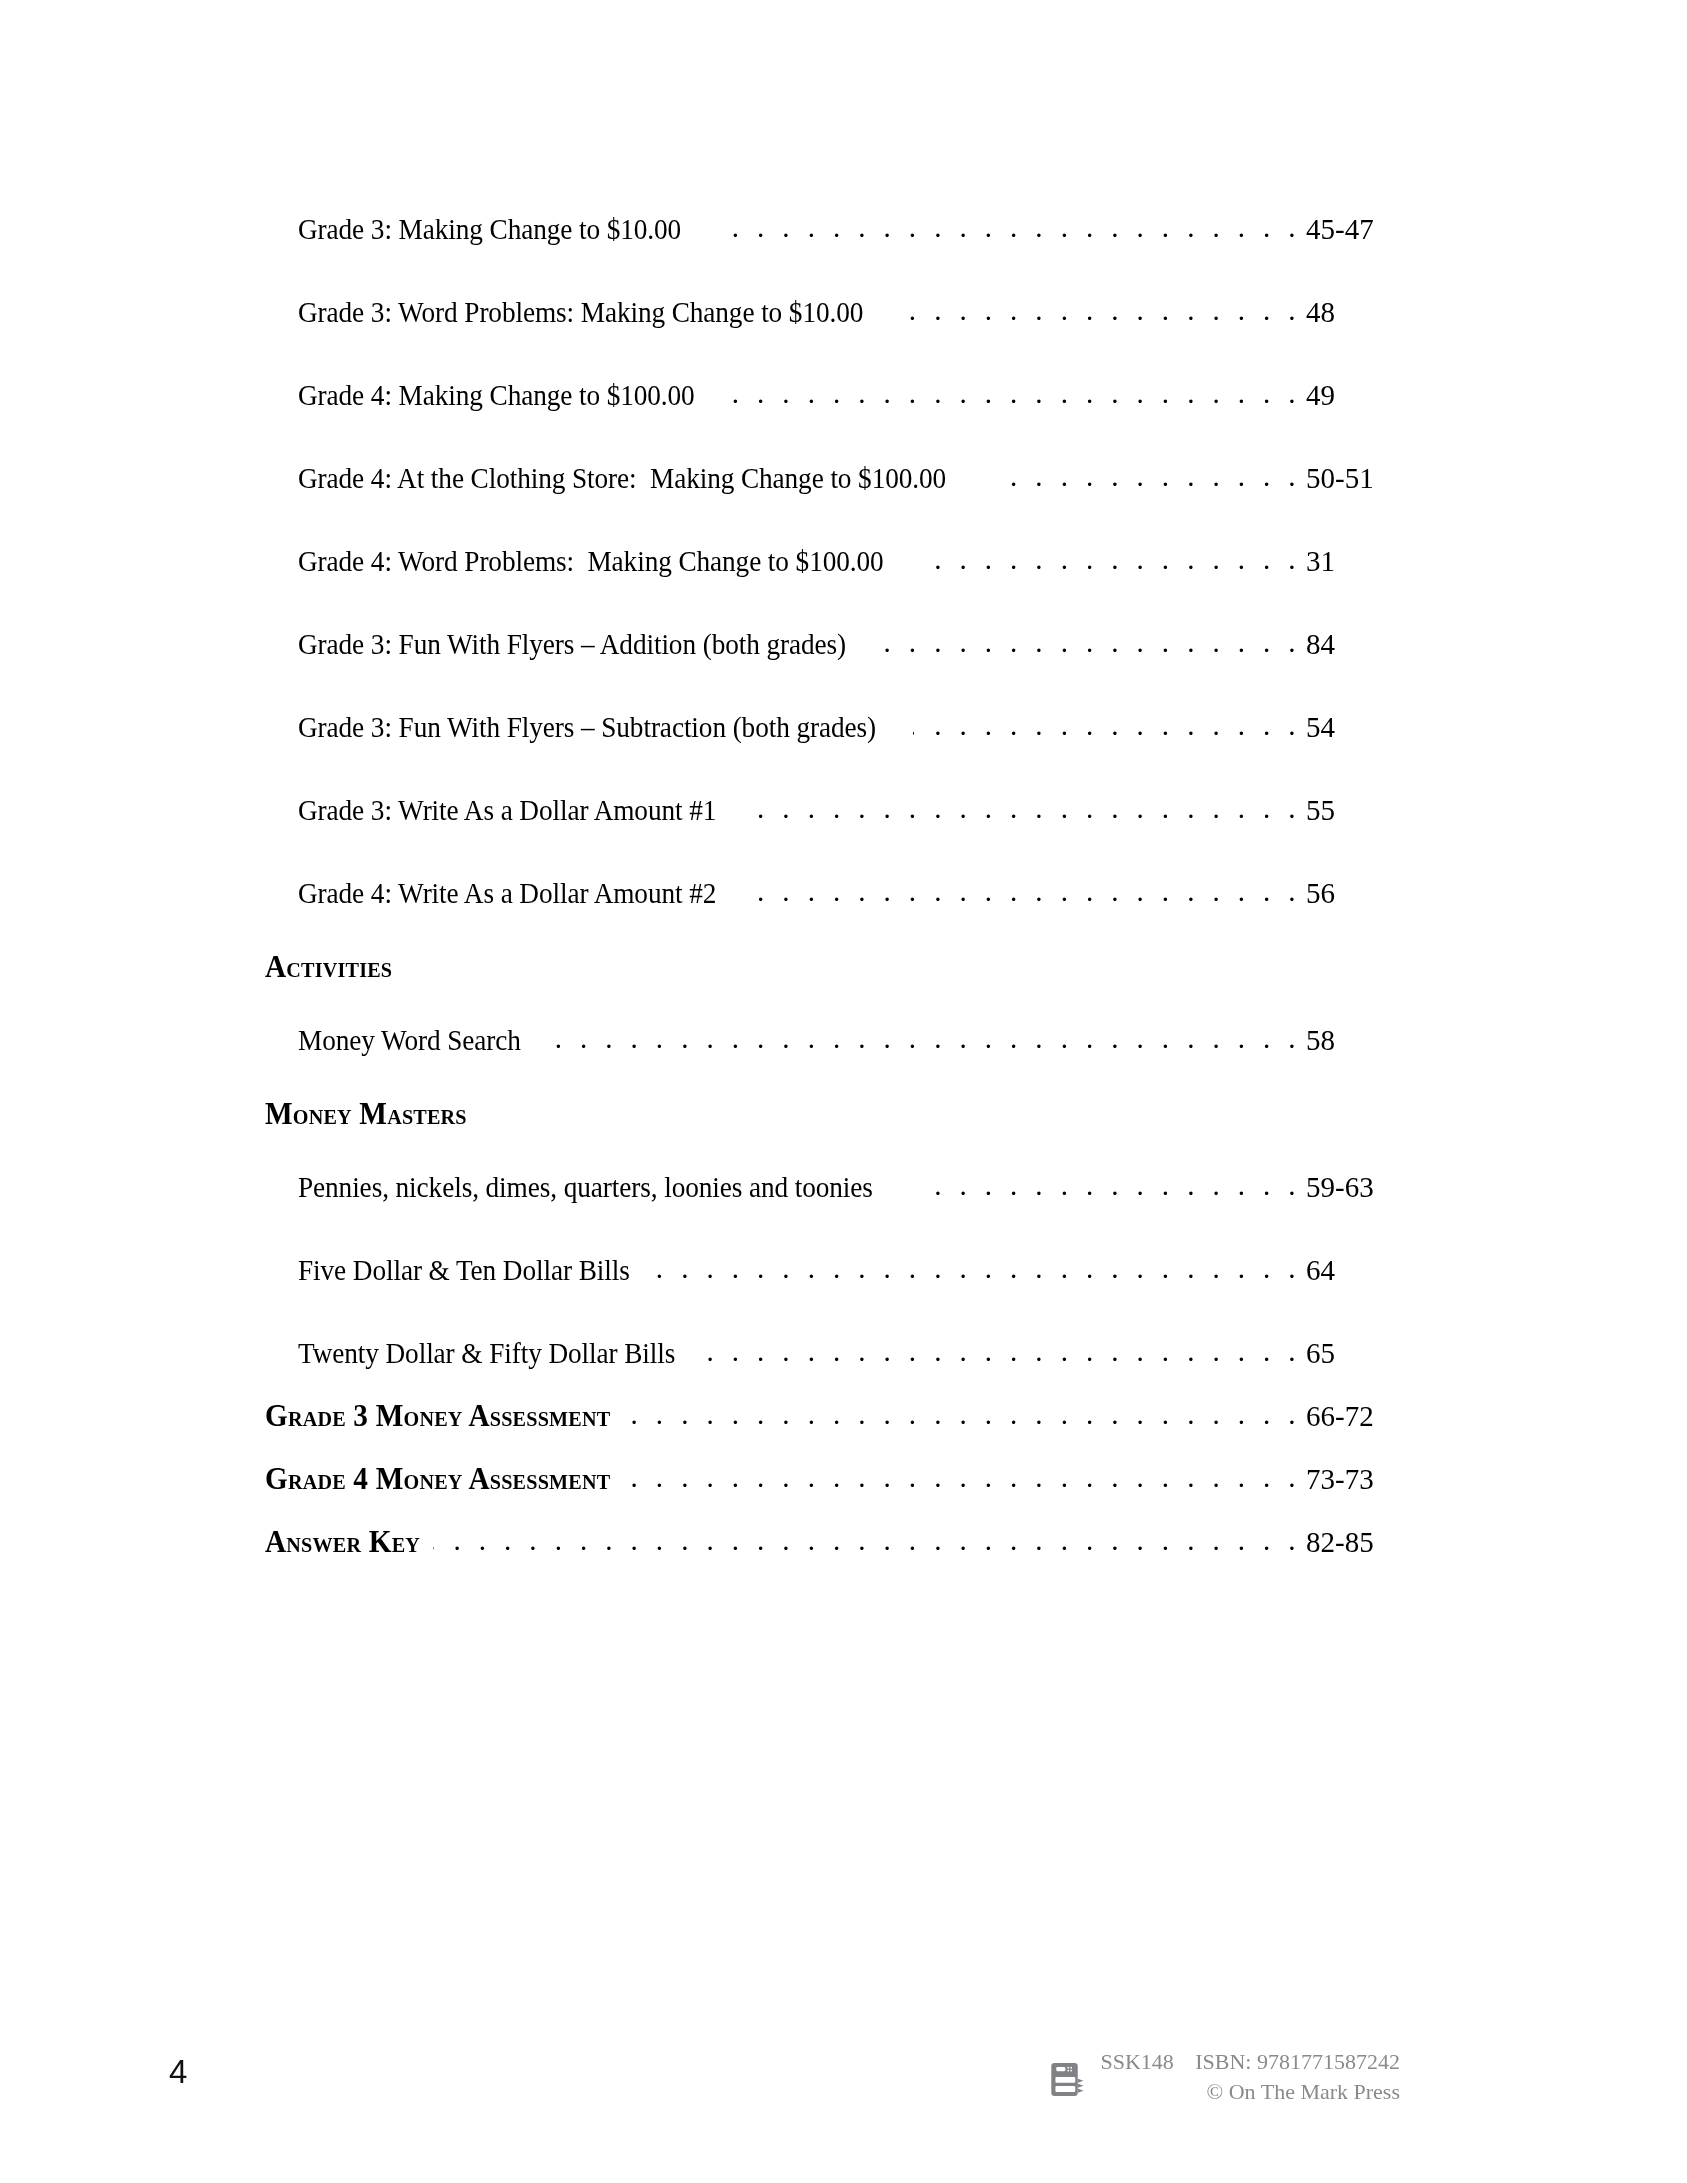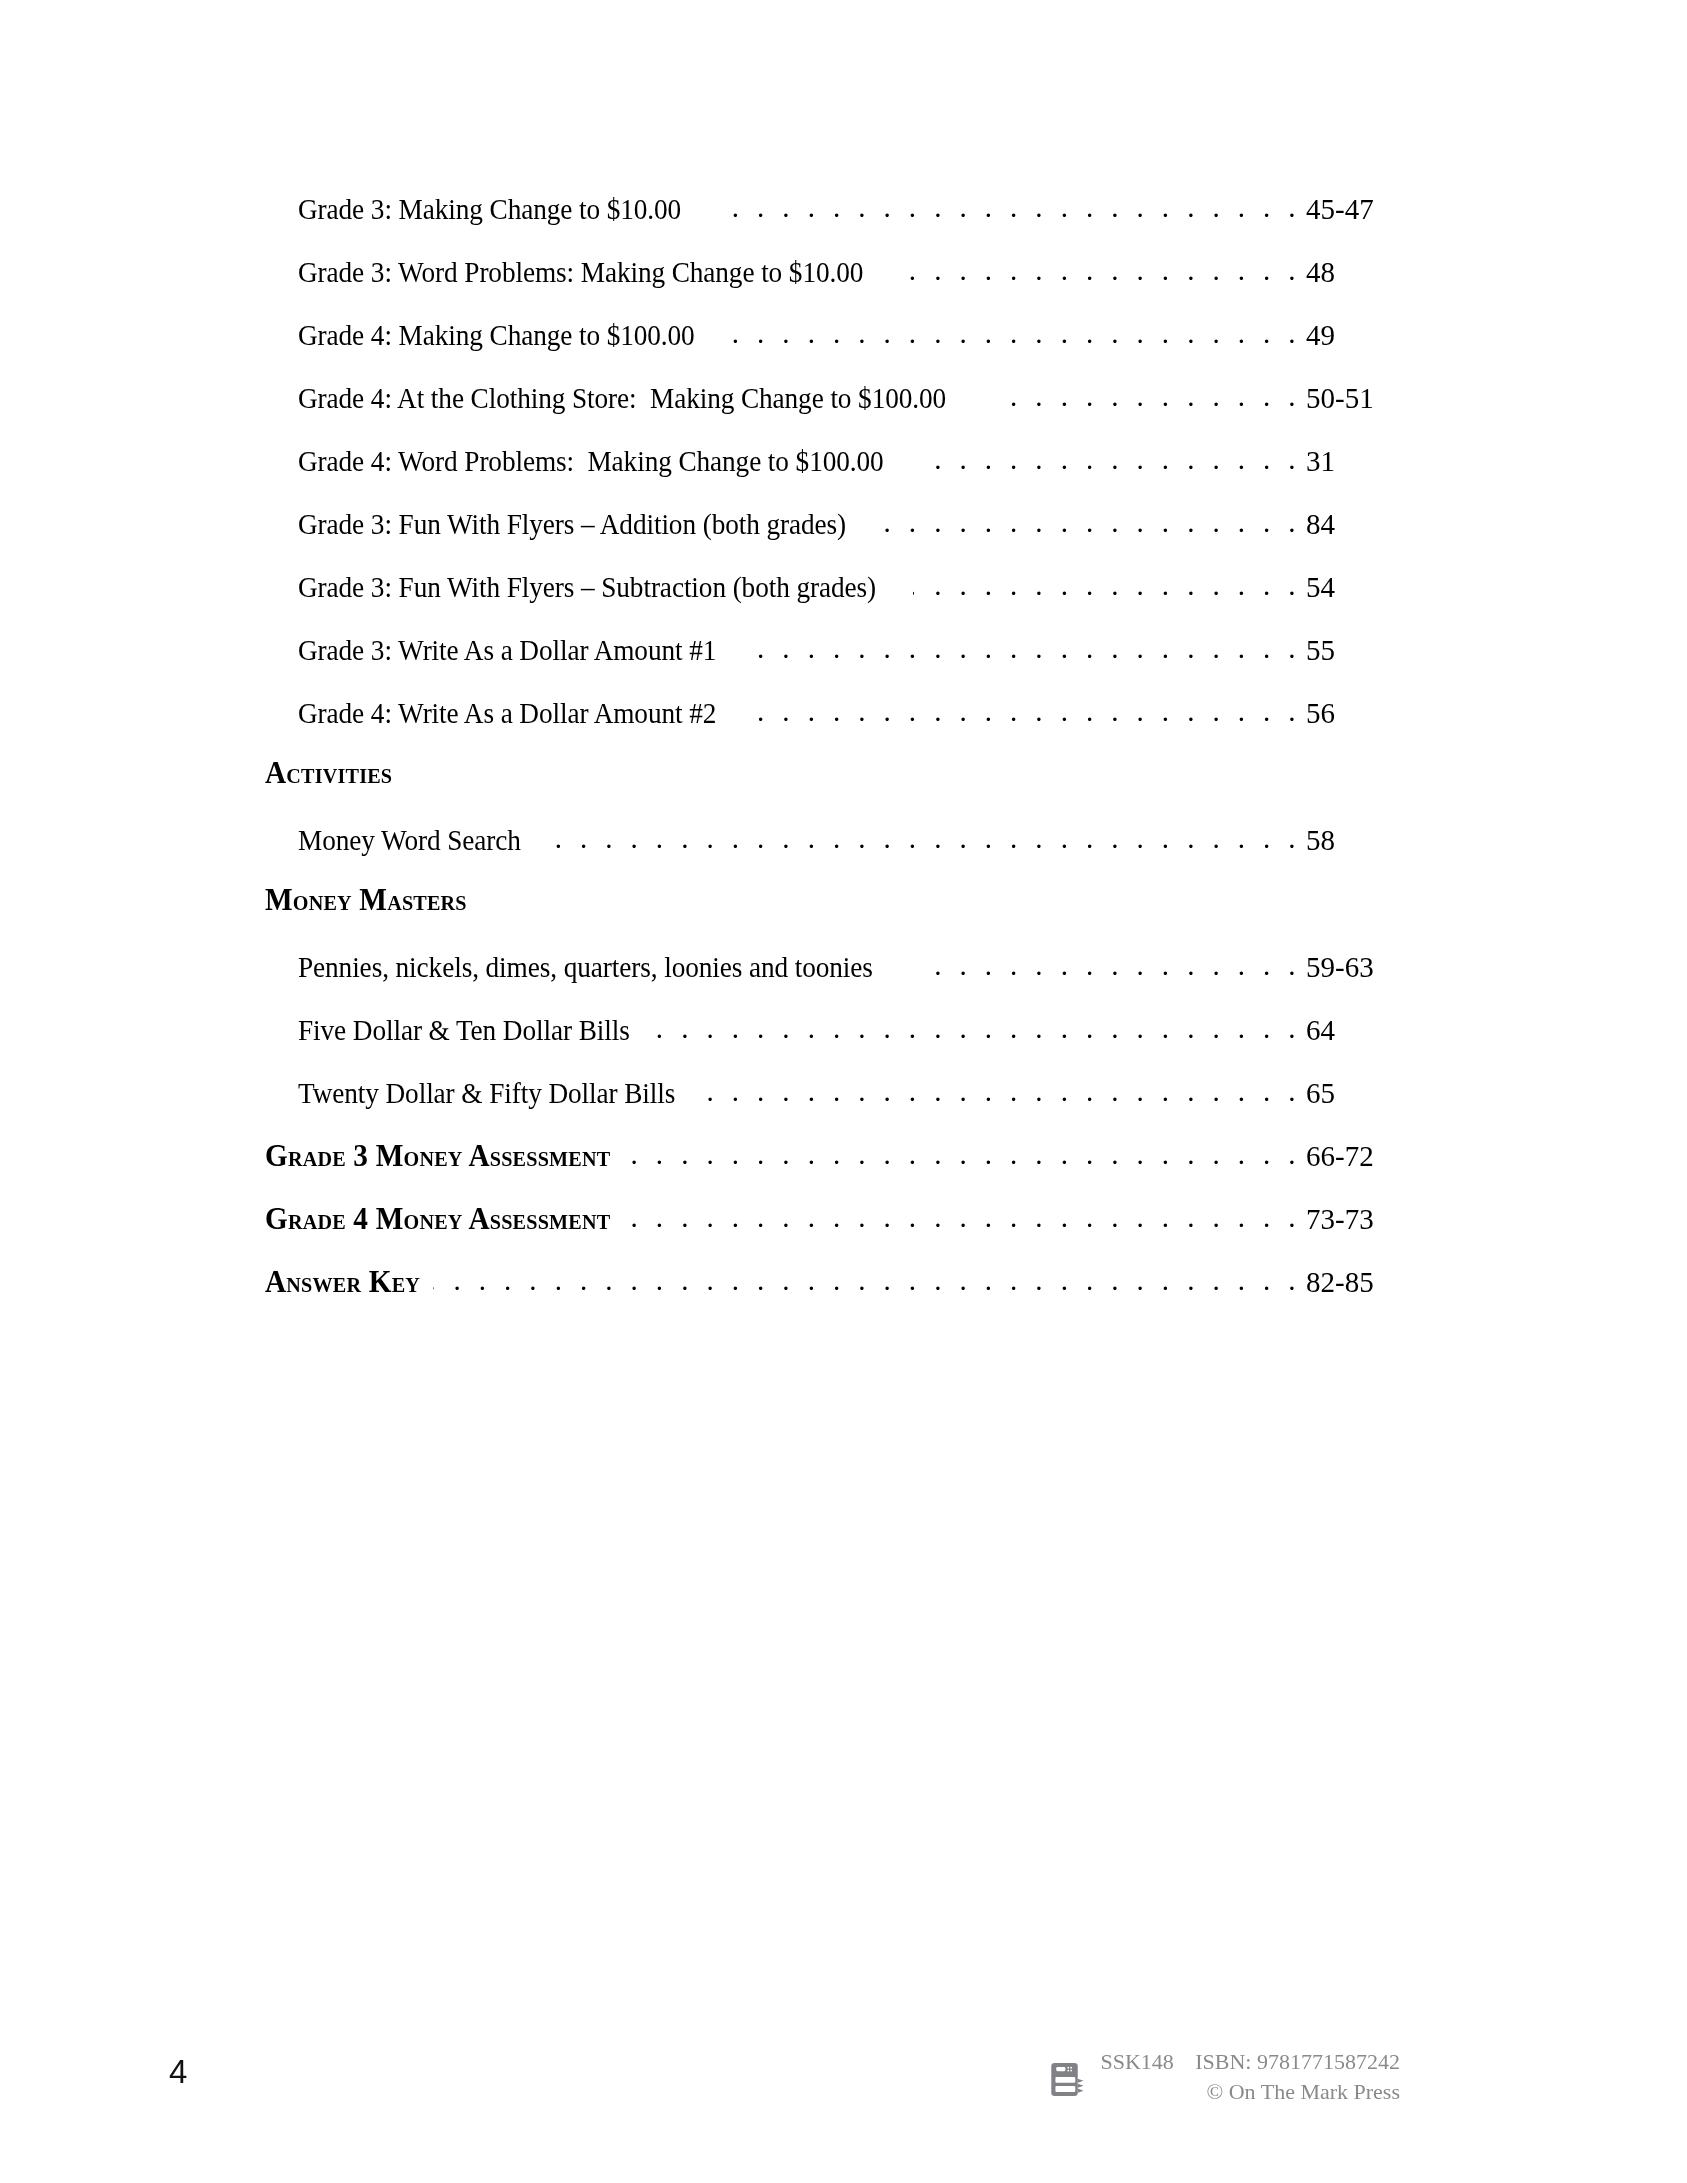--- a/index.html
+++ b/index.html
@@ -32,20 +32,21 @@
     display: flex;
     align-items: baseline;
     width: 100%;
     height: 63px;
     box-sizing: border-box;
   }
 
   
   .toc-row.indent {
     padding-left: 33px;
+    margin-top: 20px;
   }
 
   .toc-title {
     flex: 0 0 auto;
     white-space: pre;
     font-size: 29px;
     line-height: 1;
     letter-spacing: -0.1px;
     transform: scaleX(0.94);
     transform-origin: left center;
@@ -89,21 +90,21 @@
     flex: 0 0 auto;
     white-space: pre;
     font-size: 29px;
     line-height: 1;
     min-width: 79px;
   }
 
   
   .toc-row.heading {
     height: 64px;
-    align-items: flex-start;
+    align-items: center;
     padding-bottom: 5px;
   }
 
   
   #footer {
     position: absolute;
     left: 0;
     top: 2035px;
     width: 1687px;
     height: 107px;

